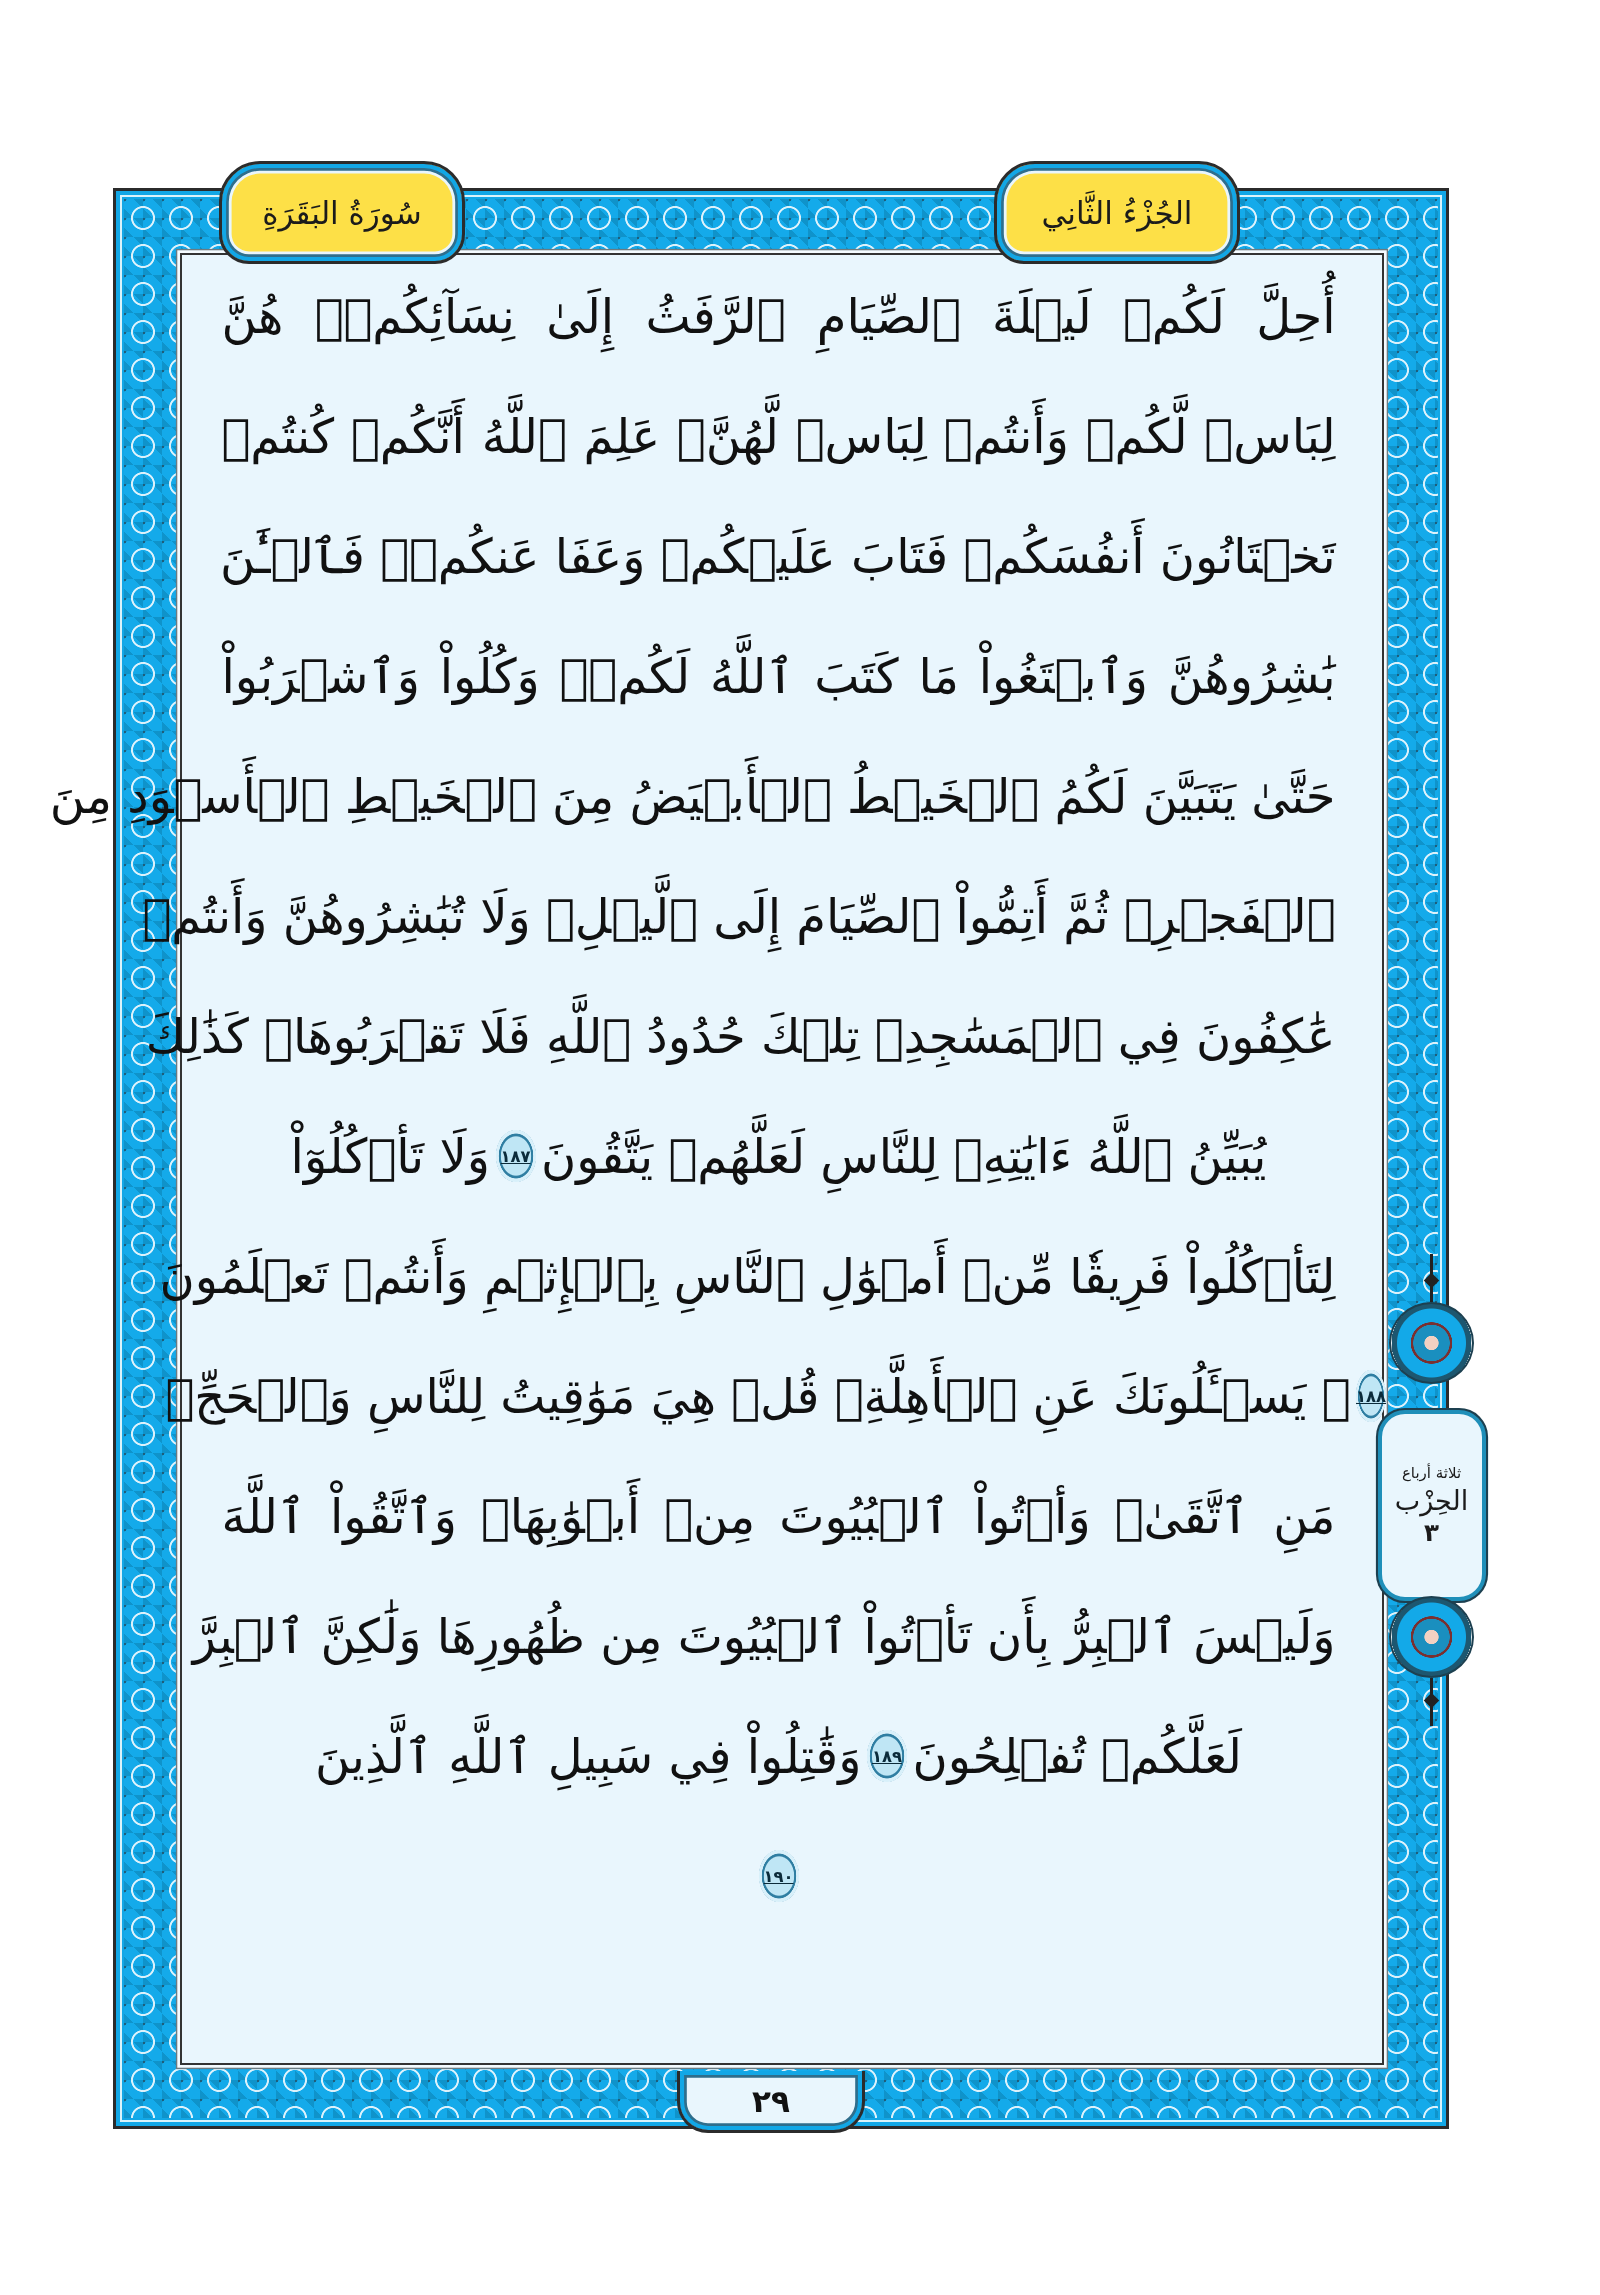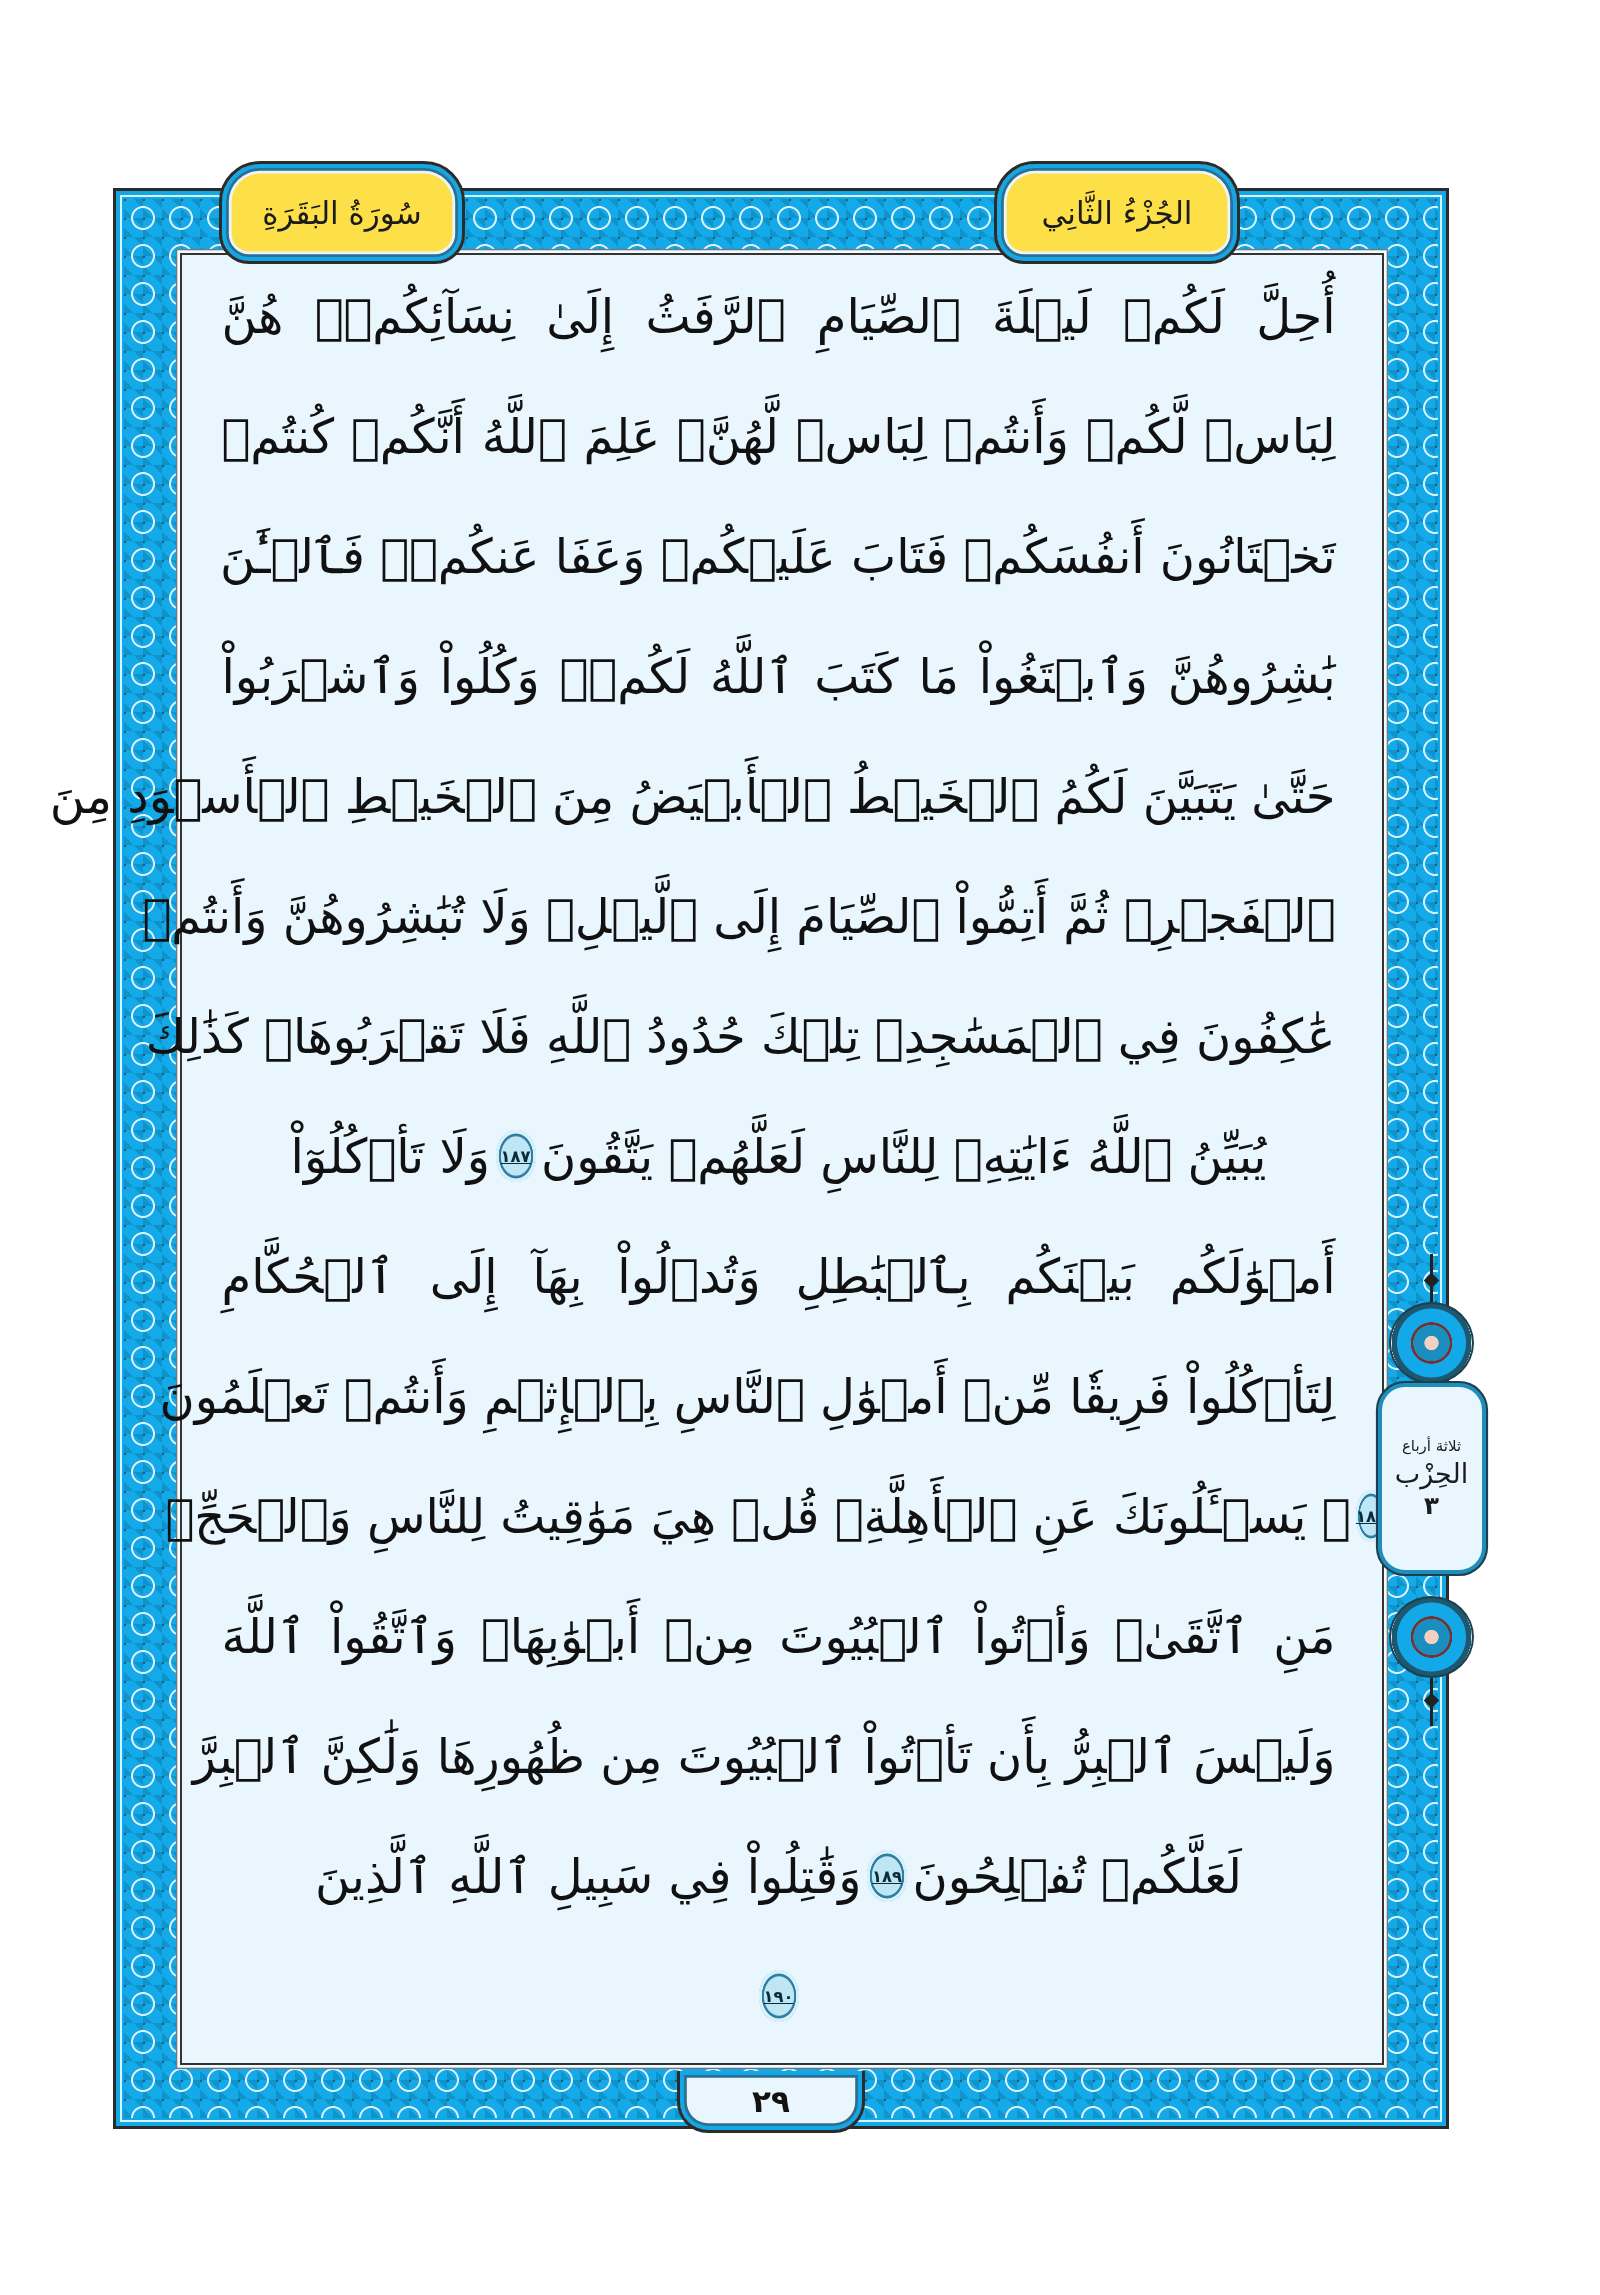--- a/index.html
+++ b/index.html
@@ -49,21 +49,21 @@
   .hizb .stem.top{top:0;height:48px;}
   .hizb .stem.bot{bottom:0;height:48px;}
   .hizb .dot{position:absolute;left:54px;width:11px;height:11px;background:#222;transform:rotate(45deg);}
   .hizb .dot.top{top:20.5px;}
   .hizb .dot.bot{bottom:20.5px;}
   .hizb .bulb{position:absolute;left:17px;width:85px;height:82px;border-radius:50%;
     background:radial-gradient(circle,#f3d1c2 0 6.8px,#1a8fbf 7.5px 18px,#7a3030 18.5px 20.5px,#13a9e8 21px 34px,#1d5770 35px 40px,#ecf7fc 40px);
     border:2.7px solid #1d4050;box-sizing:border-box;}
   .hizb .bulb.top{top:48px;}
   .hizb .bulb.bot{bottom:48px;}
-  .hizb .body{position:absolute;left:5.5px;top:129px;width:108px;height:191px;box-sizing:border-box;
+  .hizb .body{position:absolute;left:5.5px;top:156px;width:108px;height:191px;box-sizing:border-box;
     background:#e9f6fd;border:4.8px solid #1f8fb9;border-radius:27px;box-shadow:0 0 0 2.1px #1d4050;
     display:flex;flex-direction:column;align-items:center;justify-content:center;direction:rtl;color:#1b1b1b;}
   .hizb .l1{font-size:15px;}
   .hizb .l2{font-size:27px;margin:2.7px 0;}
   .hizb .l3{font-size:24.6px;font-weight:bold;}
 </style>
 </head>
 <body>
 
 <div class="frame">
@@ -100,23 +100,20 @@
     </div>
   <div class="line">
       <span class="t">عَٰكِفُونَ فِي ٱلۡمَسَٰجِدِۗ تِلۡكَ حُدُودُ ٱللَّهِ فَلَا تَقۡرَبُوهَاۗ كَذَٰلِكَ</span>
     </div>
   <div class="line">
     <span>يُبَيِّنُ ٱللَّهُ ءَايَٰتِهِۦ لِلنَّاسِ لَعَلَّهُمۡ يَتَّقُونَ</span>
     <span class="ayah">١٨٧</span>
     <span>وَلَا تَأۡكُلُوٓاْ</span>
   </div>
   <div class="line">
-      <span class="t">أَمۡوَٰلَكُم بَيۡنَكُم بِٱلۡبَٰطِلِ وَتُدۡلُواْ بِهَآ إِلَى ٱلۡحُكَّامِ</span>
-    </div>
-  <div class="line">
       <span class="t">لِتَأۡكُلُواْ فَرِيقٗا مِّنۡ أَمۡوَٰلِ ٱلنَّاسِ بِٱلۡإِثۡمِ وَأَنتُمۡ تَعۡلَمُونَ</span>
     </div>
   <div class="line">
     <span class="ayah">١٨٨</span>
     <span>۞ يَسۡـَٔلُونَكَ عَنِ ٱلۡأَهِلَّةِۖ قُلۡ هِيَ مَوَٰقِيتُ لِلنَّاسِ وَٱلۡحَجِّۗ</span>
   </div>
   <div class="line">
       <span class="t">مَنِ ٱتَّقَىٰۗ وَأۡتُواْ ٱلۡبُيُوتَ مِنۡ أَبۡوَٰبِهَاۚ وَٱتَّقُواْ ٱللَّهَ</span>
     </div>
   <div class="line">

